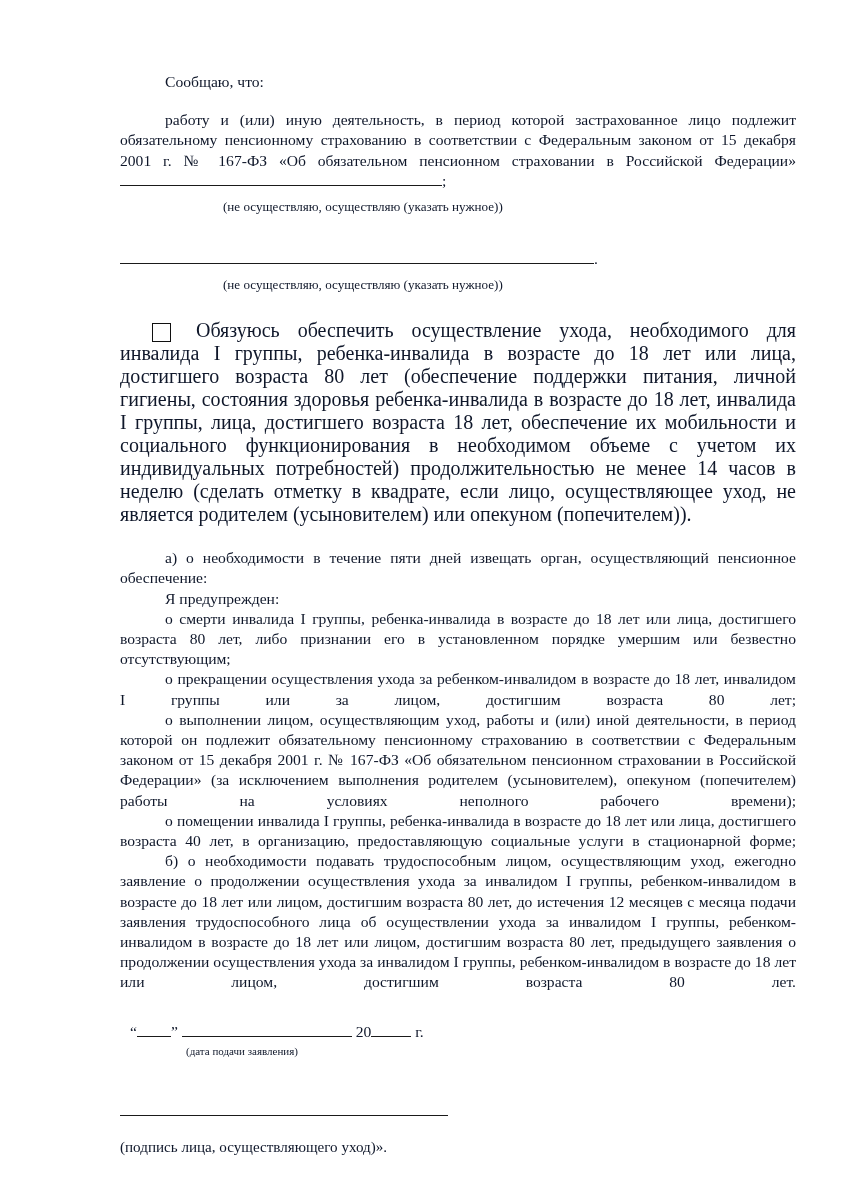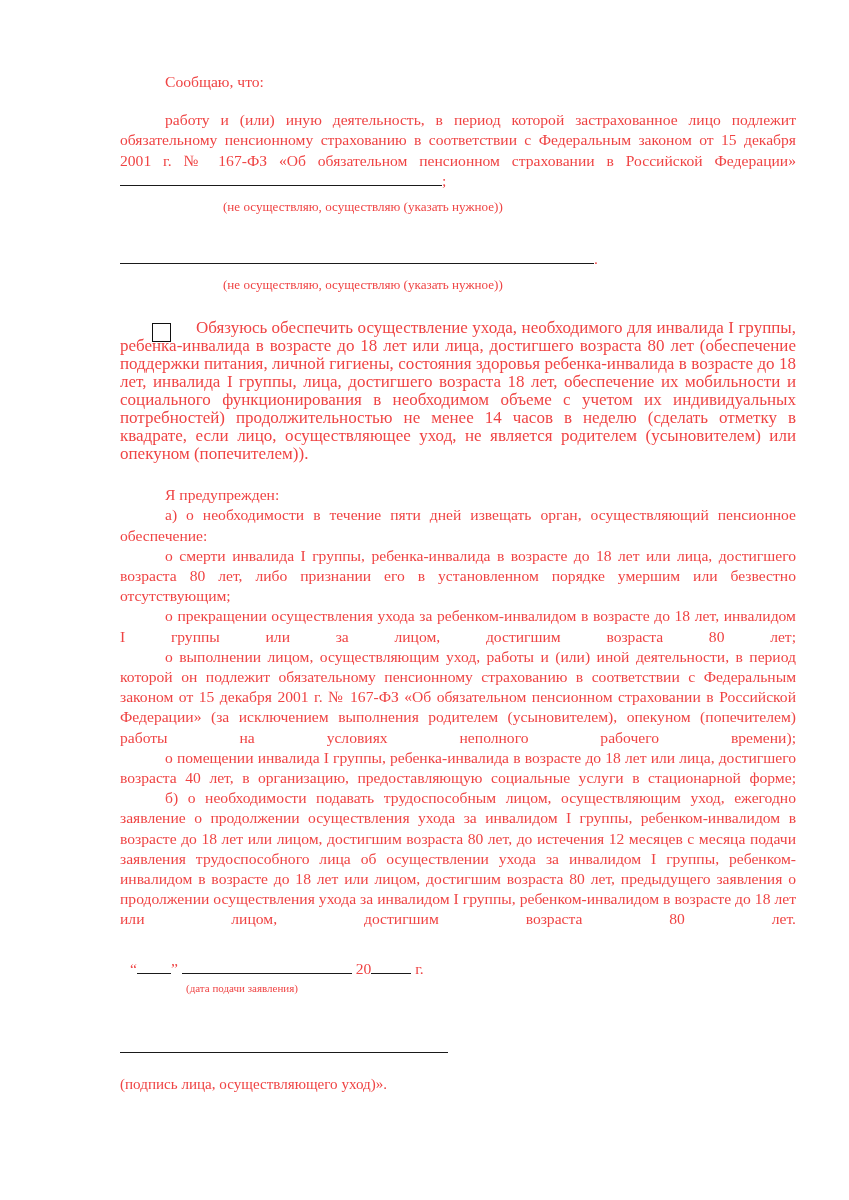--- a/index.html
+++ b/index.html
@@ -6,21 +6,21 @@
     margin: 0;
     padding: 0;
     background: #ffffff;
   }
   .page {
     position: relative;
     width: 849px;
     height: 1200px;
     background: #ffffff;
     font-family: "Liberation Serif", "DejaVu Serif", serif;
-    color: #ef4444;
+    color: #0f172a;
     overflow: hidden;
   }
   .content {
     position: absolute;
     left: 120px;
     top: 72px;
     width: 676px;
   }
 
   
@@ -62,22 +62,22 @@
     text-align: center;
     margin: 8px;
     white-space: nowrap;
   }
   .caption-indent-1 { padding-left: 95px; text-align: left; }
   .caption-indent-2 { padding-left: 95px; text-align: left; }
 
   
   .checkbox-para {
     position: relative;
-    font-size: 17px;
-    line-height: 18px;
+    font-size: 20px;
+    line-height: 23px;
     text-align: justify;
     text-align-last: left;
   }
   .checkbox-para .lead { display: inline-block; width: 76px; }
   .checkbox {
     position: absolute;
     left: 32px;
     top: 3.5px;
     width: 19px;
     height: 19px;
@@ -150,23 +150,23 @@
 
     <div class="gap-18"></div>
 
     <div class="checkbox-para">
       <span class="checkbox"></span>
       <span class="lead"></span><span>Обязуюсь обеспечить осуществление ухода, необходимого для инвалида I группы, ребенка-инвалида в возрасте до 18 лет или лица, достигшего возраста 80 лет (обеспечение поддержки питания, личной гигиены, состояния здоровья ребенка-инвалида в возрасте до 18 лет, инвалида I группы, лица, достигшего возраста 18 лет, обеспечение их мобильности и социального функционирования в  необходимом объеме с учетом их индивидуальных потребностей) продолжительностью не менее 14 часов в неделю (сделать отметку в квадрате, если лицо, осуществляющее уход, не является родителем (усыновителем) или опекуном (попечителем)).</span>
     </div>
 
     <div class="gap-22"></div>
 
+    <p class="body justify-all">а) о необходимости в течение пяти дней извещать орган, осуществляющий пенсионное обеспечение:</p>
+
     <p class="body">Я предупрежден:</p>
-
-    <p class="body justify-all">а) о необходимости в течение пяти дней извещать орган, осуществляющий пенсионное обеспечение:</p>
     <p class="body justify-all">о смерти инвалида I группы, ребенка-инвалида в возрасте до 18 лет или лица, достигшего возраста 80 лет, либо признании его в установленном порядке умершим или безвестно отсутствующим;</p>
     <p class="body justify-all">о прекращении осуществления ухода за ребенком-инвалидом в возрасте до 18 лет, инвалидом I группы или за лицом, достигшим возраста 80 лет;</p>
     <p class="body justify-all">о выполнении лицом, осуществляющим уход, работы и (или) иной деятельности, в период которой он подлежит обязательному пенсионному страхованию в соответствии с Федеральным законом от 15 декабря 2001 г. № 167-ФЗ «Об обязательном пенсионном страховании в Российской Федерации» (за исключением выполнения родителем (усыновителем), опекуном (попечителем) работы на условиях неполного рабочего времени);</p>
     <p class="body justify-all">о помещении инвалида I группы, ребенка-инвалида в возрасте до 18 лет или лица, достигшего возраста 40 лет, в организацию, предоставляющую социальные услуги в стационарной форме;</p>
 
     <p class="body justify-all">б) о необходимости подавать трудоспособным лицом, осуществляющим уход, ежегодно заявление о продолжении осуществления ухода за инвалидом I группы, ребенком-инвалидом в возрасте до 18 лет или лицом, достигшим возраста 80 лет, до истечения 12 месяцев с месяца подачи заявления трудоспособного лица об осуществлении ухода за инвалидом I группы, ребенком-инвалидом в возрасте до 18 лет или лицом, достигшим возраста 80 лет, предыдущего заявления о продолжении осуществления ухода за инвалидом I группы, ребенком-инвалидом в возрасте до 18 лет или лицом, достигшим возраста 80 лет.</p>
 
     <div class="gap-28"></div>
 
     <div class="date-line">

